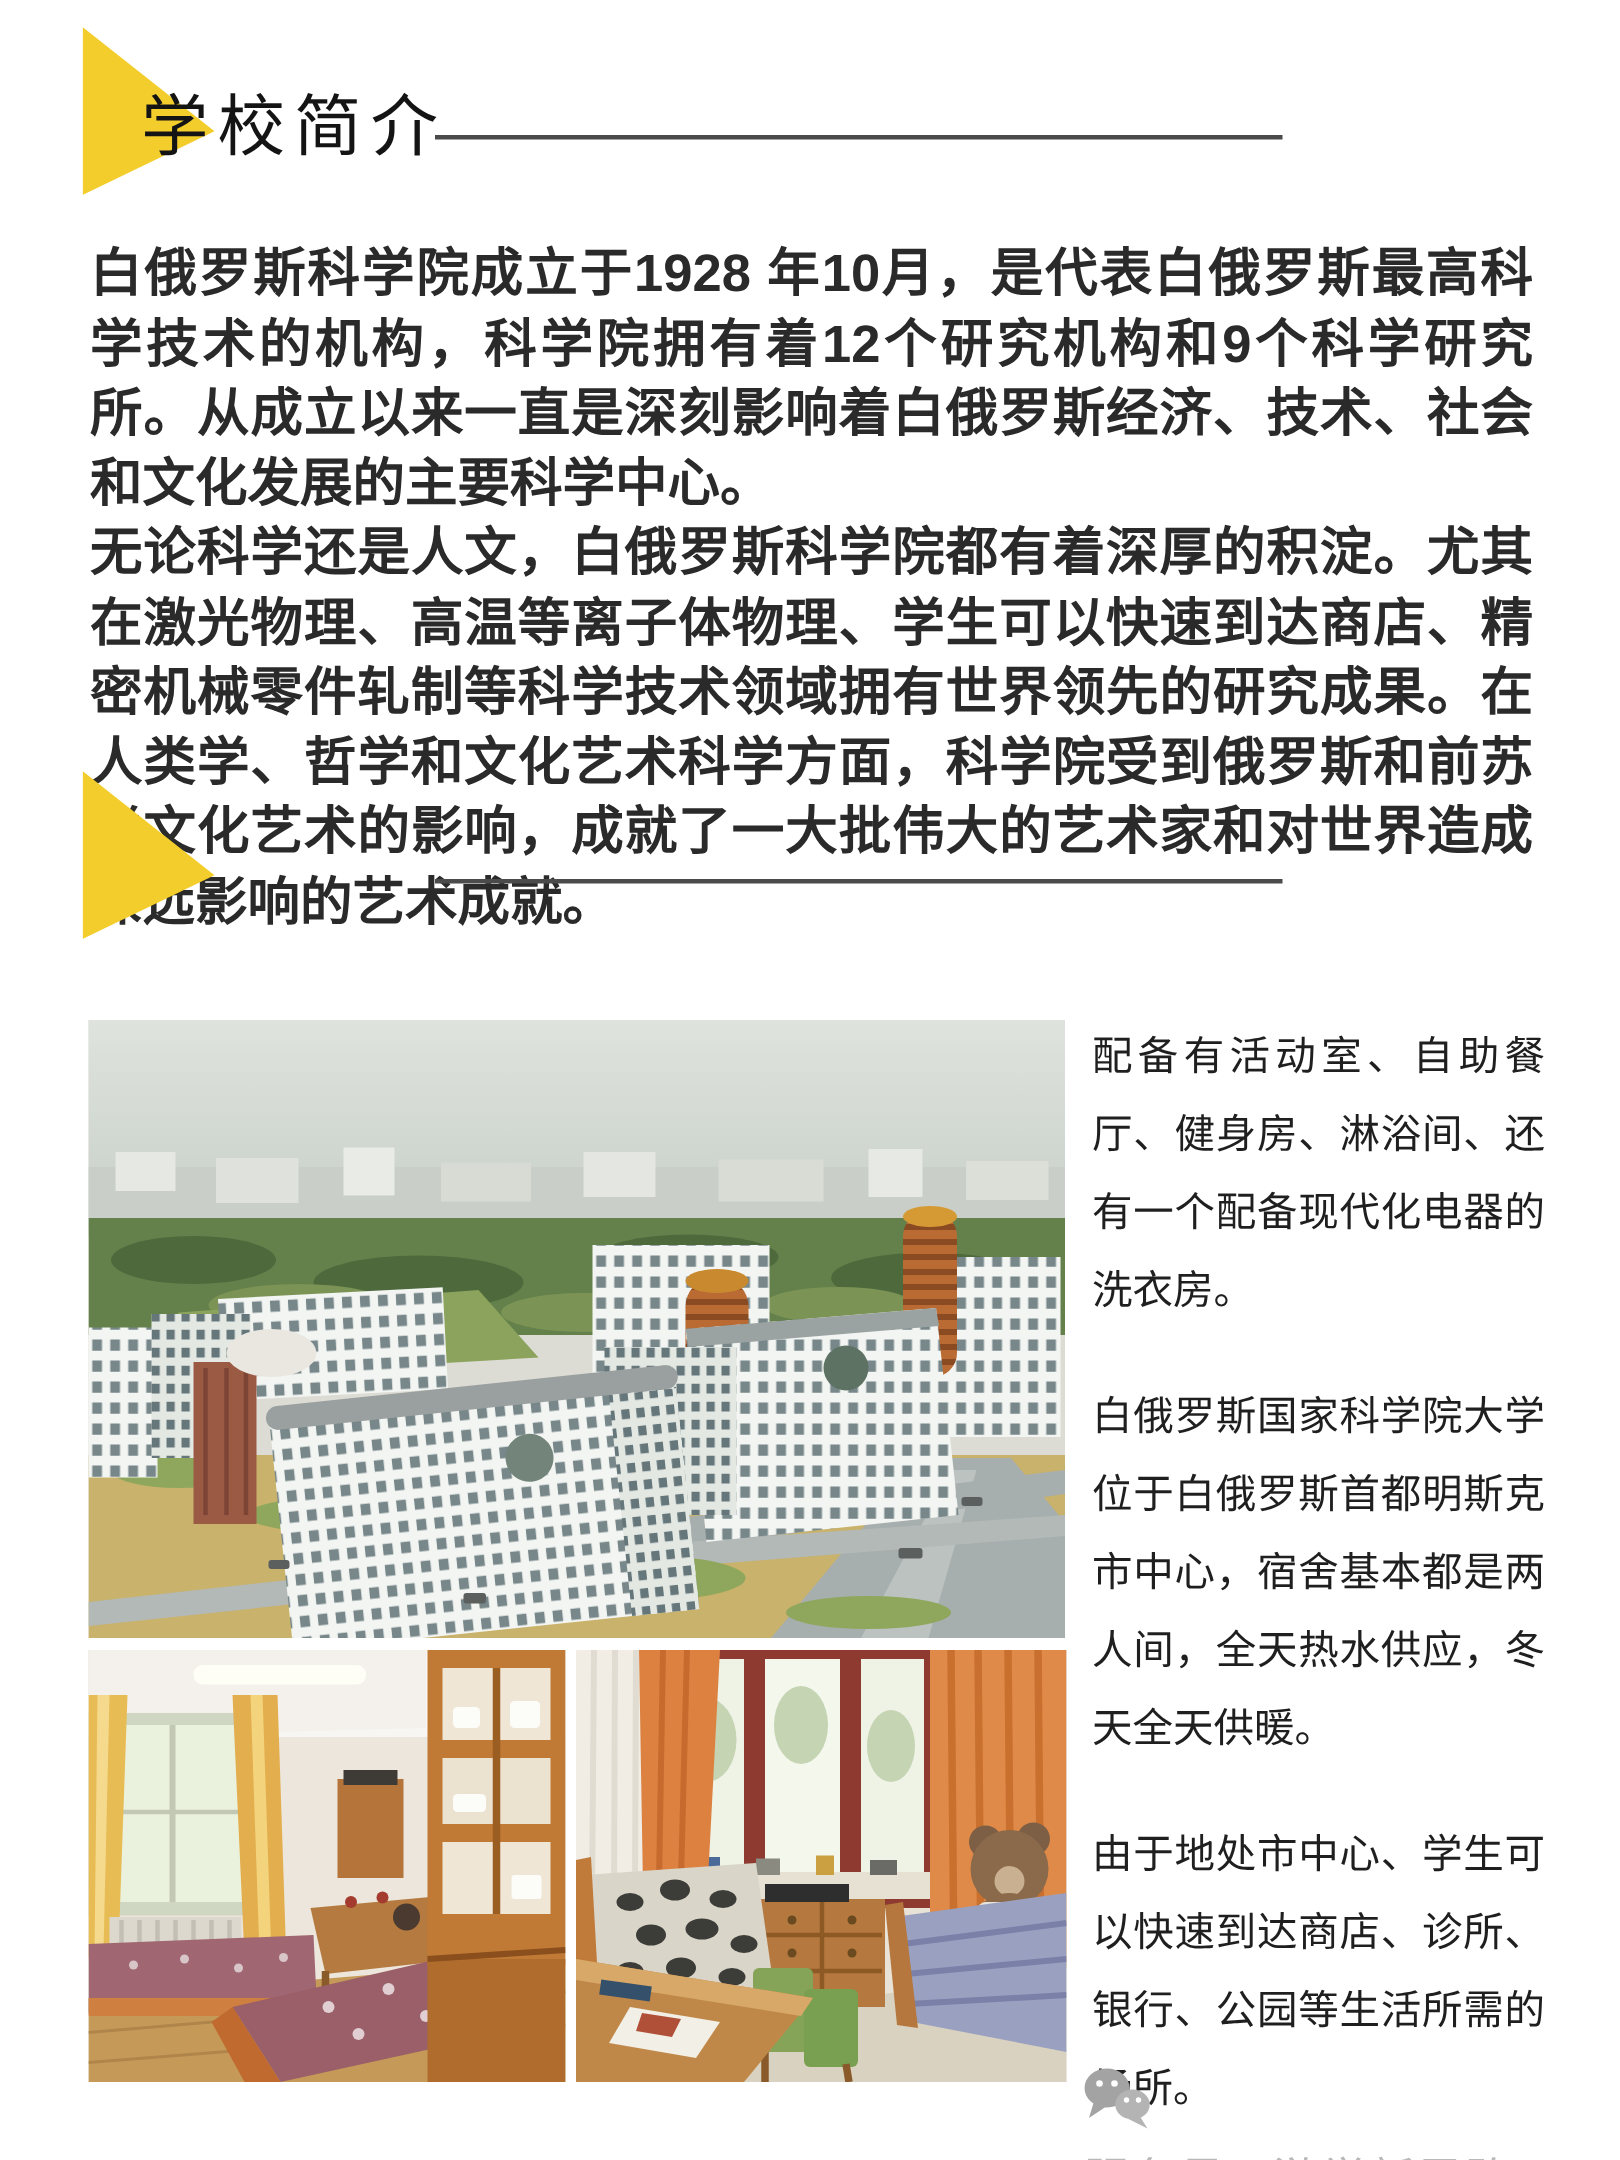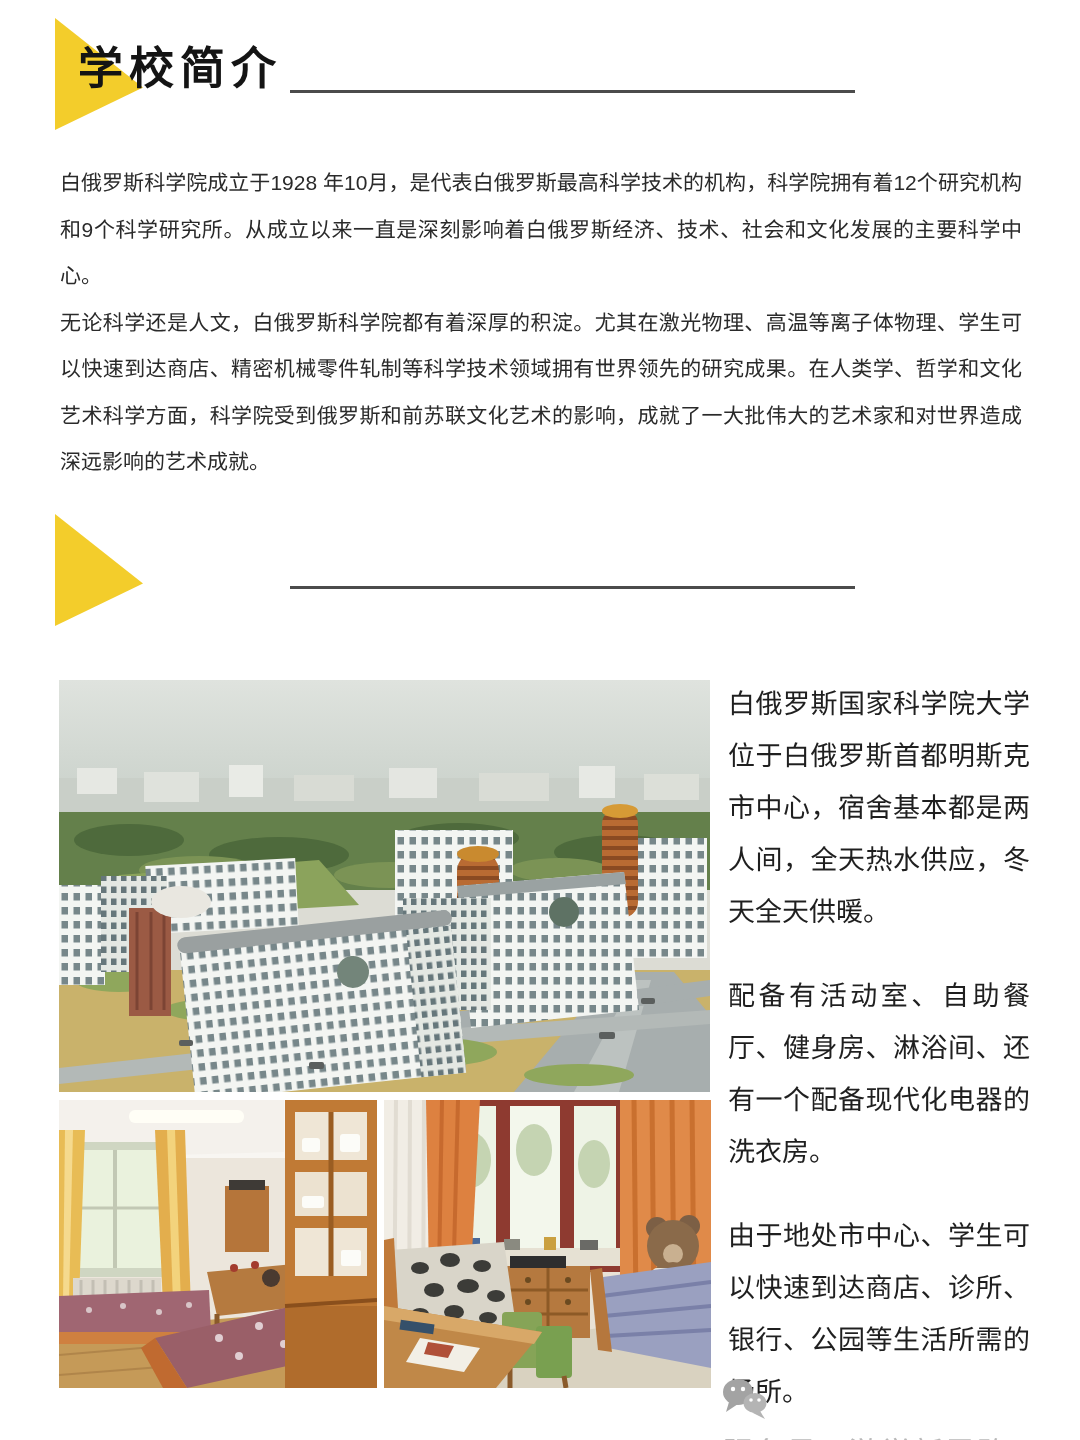--- a/index.html
+++ b/index.html
@@ -9,29 +9,29 @@
     color:#262626;
   }
   
   .sec-header{position:absolute;left:0;width:1080px;height:120px;}
   .tri{
     position:absolute;left:55px;top:0;width:88px;height:112px;
     background:#f3cd2b;
     clip-path:polygon(0 0,100% 62%,0 100%);
   }
   .sec-title{
-    position:absolute;left:78px;top:26px;margin:0;
-    font-size:45px;font-weight:700;color:#141414;letter-spacing:6px;
+    position:absolute;left:78px;top:26px;margin:16px;
+    font-size:45px;font-weight:400;color:#141414;letter-spacing:6px;
     line-height:1.1;
   }
   .rule{position:absolute;left:290px;top:72px;width:565px;height:3px;background:#4b4b4b;}
   
   .intro-text{
     position:absolute;left:60px;top:160px;width:962px;
-    font-size:21px;line-height:46.5px;text-align:justify;color:#2a2a2a;
+    font-size:35px;line-height:46.5px;text-align:justify;color:#2a2a2a;font-weight:bold;
   }
   .intro-text p{margin:0;}
   
   .photo{position:absolute;display:block;background:#dcdcd4;}
   .campus-photo{left:59px;top:680px;}
   .dorm-left{left:59px;top:1100px;}
   .dorm-right{left:384px;top:1100px;}
   .side-col{
     position:absolute;left:728px;top:678px;width:302px;
     font-size:27px;line-height:52px;text-align:justify;color:#1f1f1f;
@@ -345,22 +345,22 @@
     <line x1="180" y1="276" x2="182" y2="288" stroke="#8a5a2a" stroke-width="5"></line>
 
     <polygon points="0,206 158,232 112,288 0,288" fill="#c08848"></polygon>
     <polygon points="0,206 158,232 150,244 0,220" fill="#d8a868"></polygon>
     <polygon points="36,238 96,248 80,272 22,262" fill="#f2efe6"></polygon>
     <polygon points="44,242 70,246 64,258 40,254" fill="#b05038"></polygon>
     <rect x="16" y="222" width="34" height="10" transform="rotate(8 33 227)" fill="#35506a"></rect>
   </svg>
 
   <div class="side-col">
+    <p>配备有活动室、自助餐厅、健身房、淋浴间、还有一个配备现代化电器的洗衣房。</p>
     <p>白俄罗斯国家科学院大学位于白俄罗斯首都明斯克市中心，宿舍基本都是两人间，全天热水供应，冬天全天供暖。</p>
-    <p>配备有活动室、自助餐厅、健身房、淋浴间、还有一个配备现代化电器的洗衣房。</p>
     <p>由于地处市中心、学生可以快速到达商店、诊所、银行、公园等生活所需的场所。</p>
   </div>
 
   <div class="footer">
     <span class="wechat-icon">
       <svg width="46" height="42" viewBox="0 0 46 42" aria-hidden="true">
         <ellipse cx="16" cy="14" rx="15" ry="13" fill="#a3a3a3"></ellipse>
         <polygon points="7,24 4,34 16,26" fill="#a3a3a3"></polygon>
         <circle cx="11" cy="11" r="2.2" fill="#fff"></circle>
           <circle cx="21" cy="11" r="2.2" fill="#fff"></circle>

